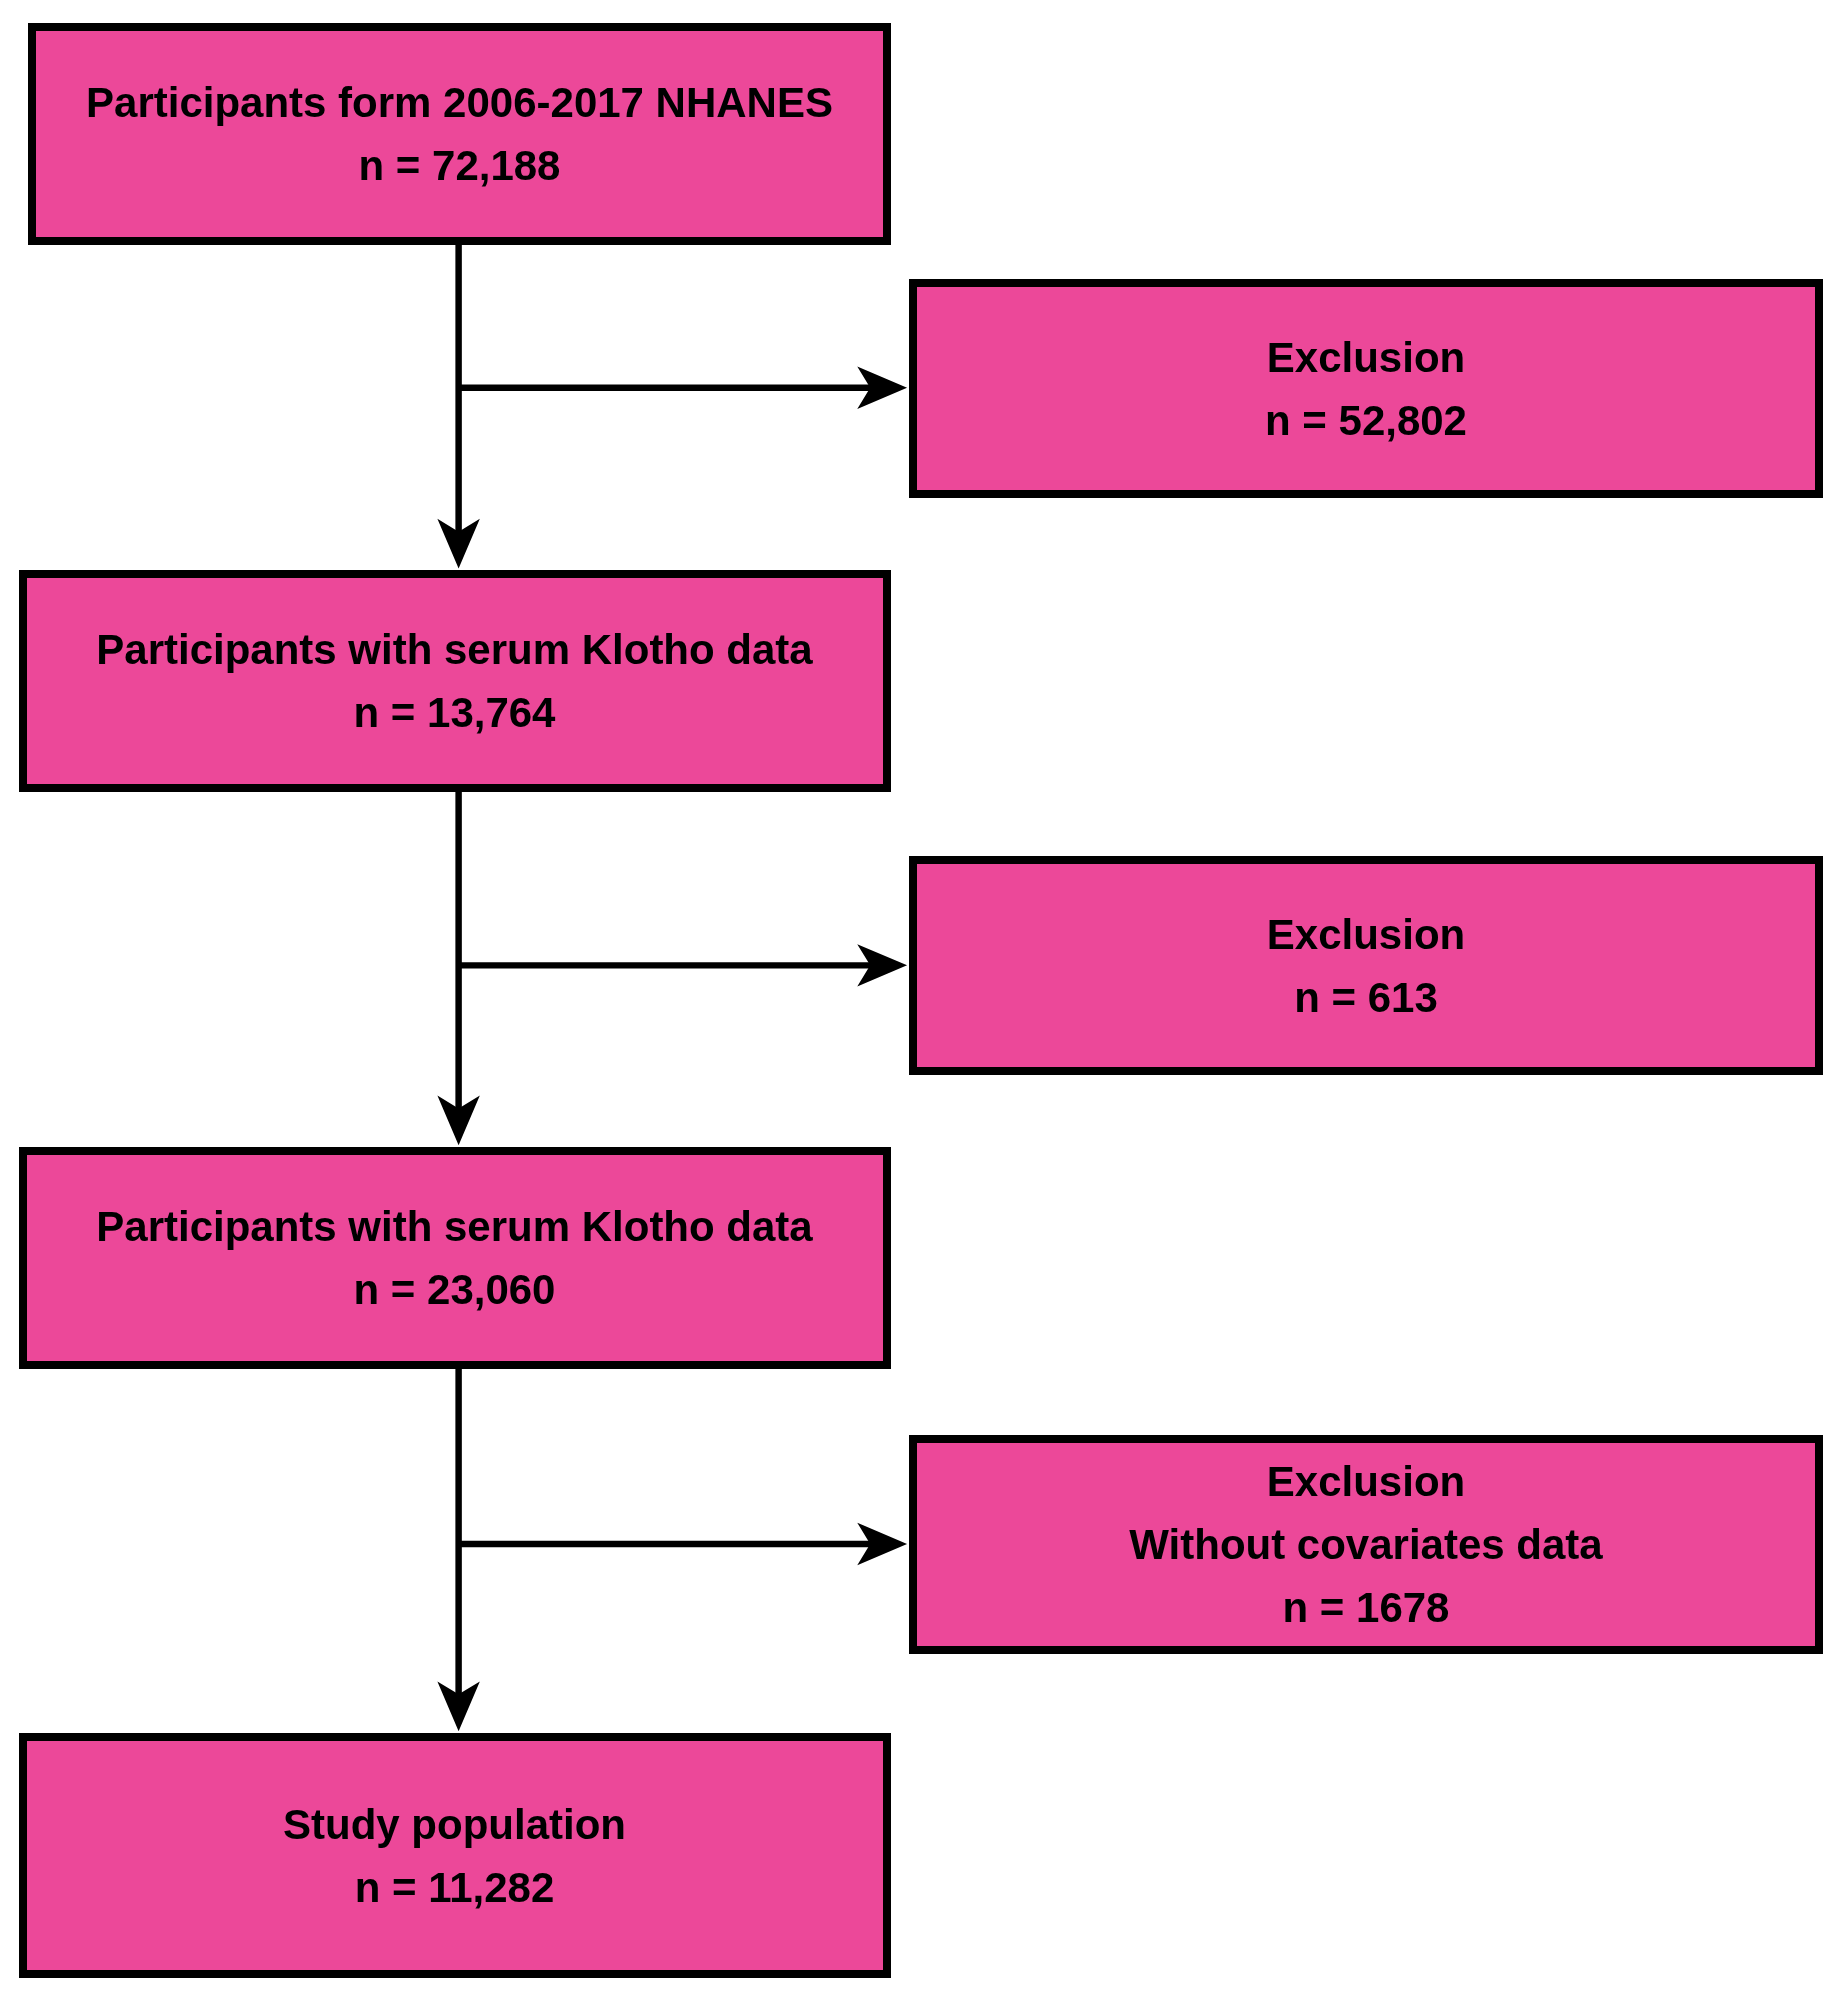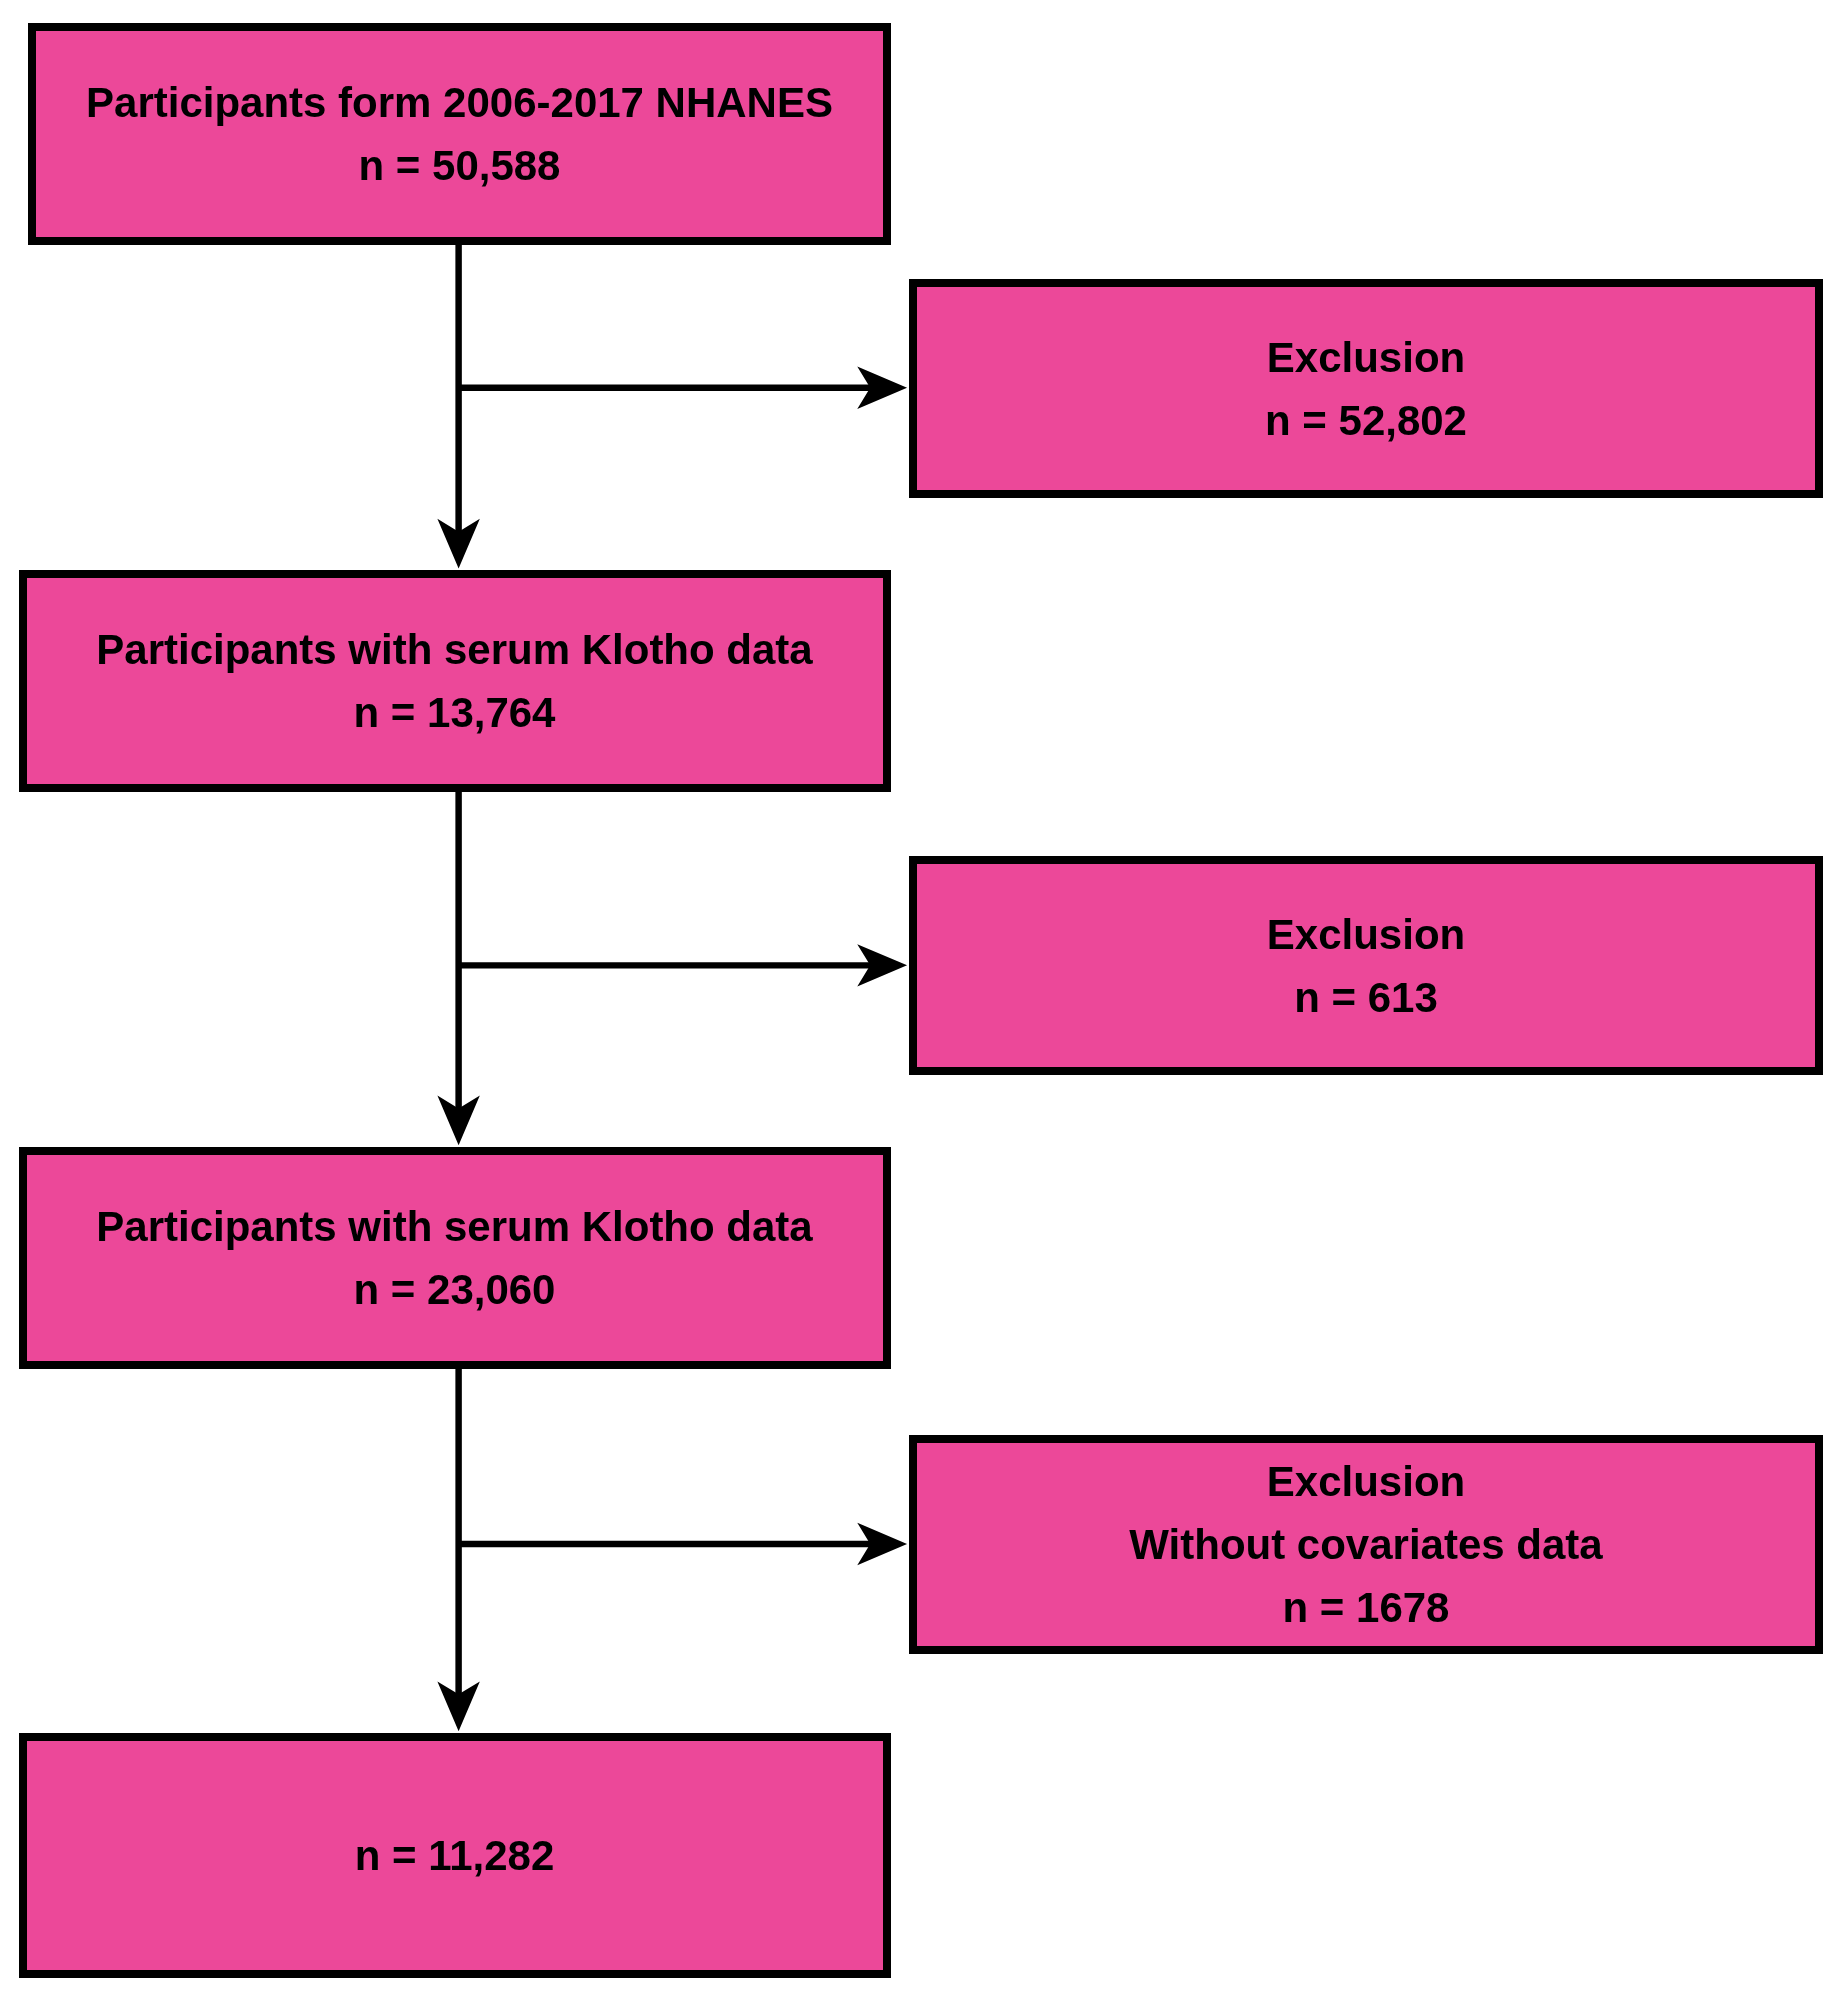--- a/index.html
+++ b/index.html
@@ -83,34 +83,35 @@
     </g>
 
     <g>
       <line x1="497" y1="1673" x2="947" y2="1673" stroke="#000000" stroke-width="7"></line>
       <polygon points="983,1673 929,1650 943,1673 929,1696" fill="#000000"></polygon>
     </g>
   </svg>
 
   <div class="box b1">
     <div class="line">Participants form 2006-2017 NHANES</div>
-    <div class="line">n = 50,588</div>
+    <div class="line">n = 72,188</div>
   </div>
 
   <div class="box b2">
     <div class="line">Participants with serum Klotho data</div>
     <div class="line">n = 13,764</div>
   </div>
 
   <div class="box b3">
     <div class="line">Participants with serum Klotho data</div>
     <div class="line">n = 23,060</div>
   </div>
 
   <div class="box b4">
+    <div class="line">Study population</div>
     <div class="line">n = 11,282</div>
   </div>
 
   <div class="box e1">
     <div class="line">Exclusion</div>
     <div class="line">n = 52,802</div>
   </div>
 
   <div class="box e2">
     <div class="line">Exclusion</div>

